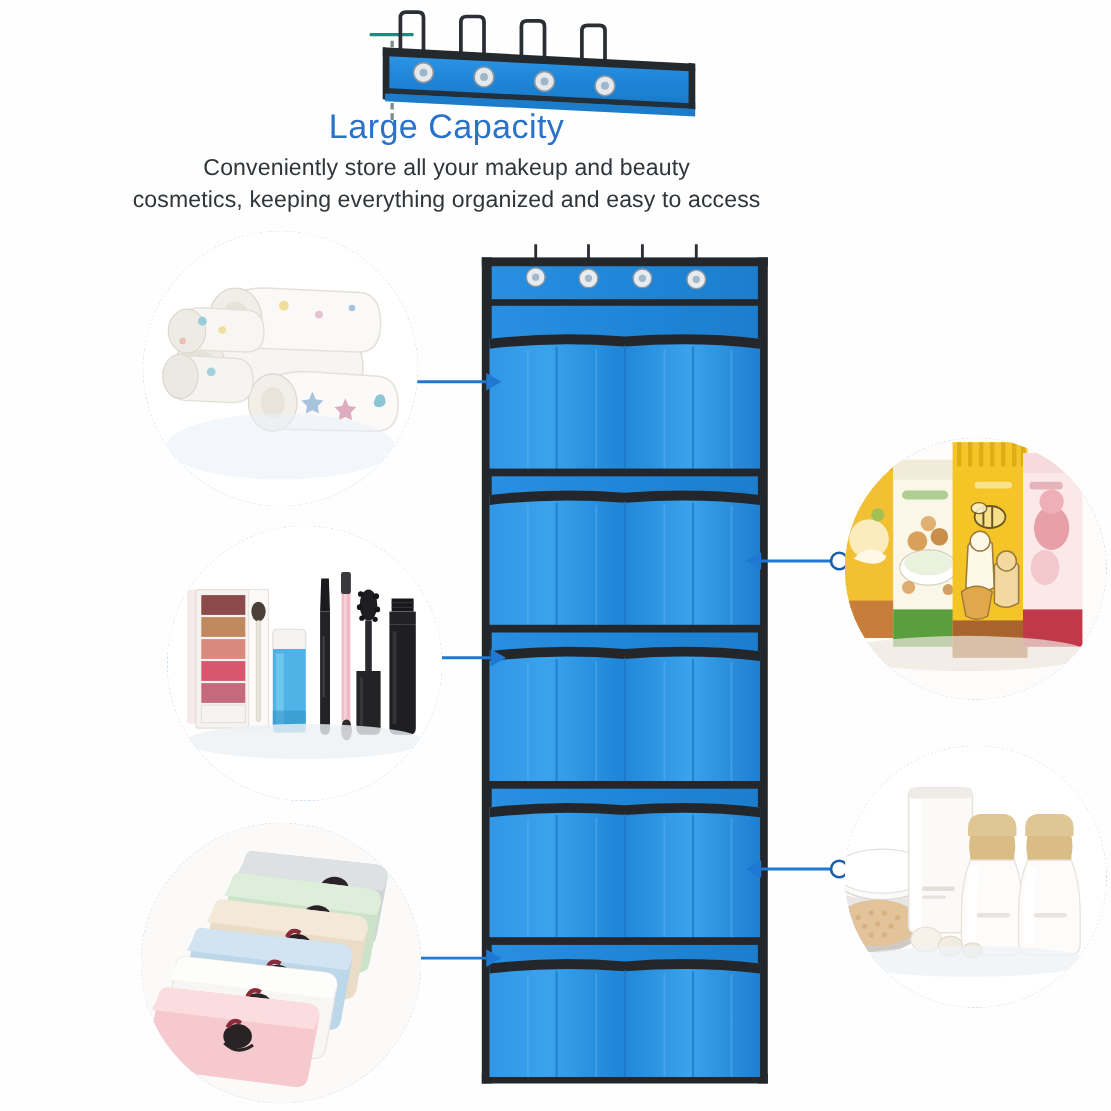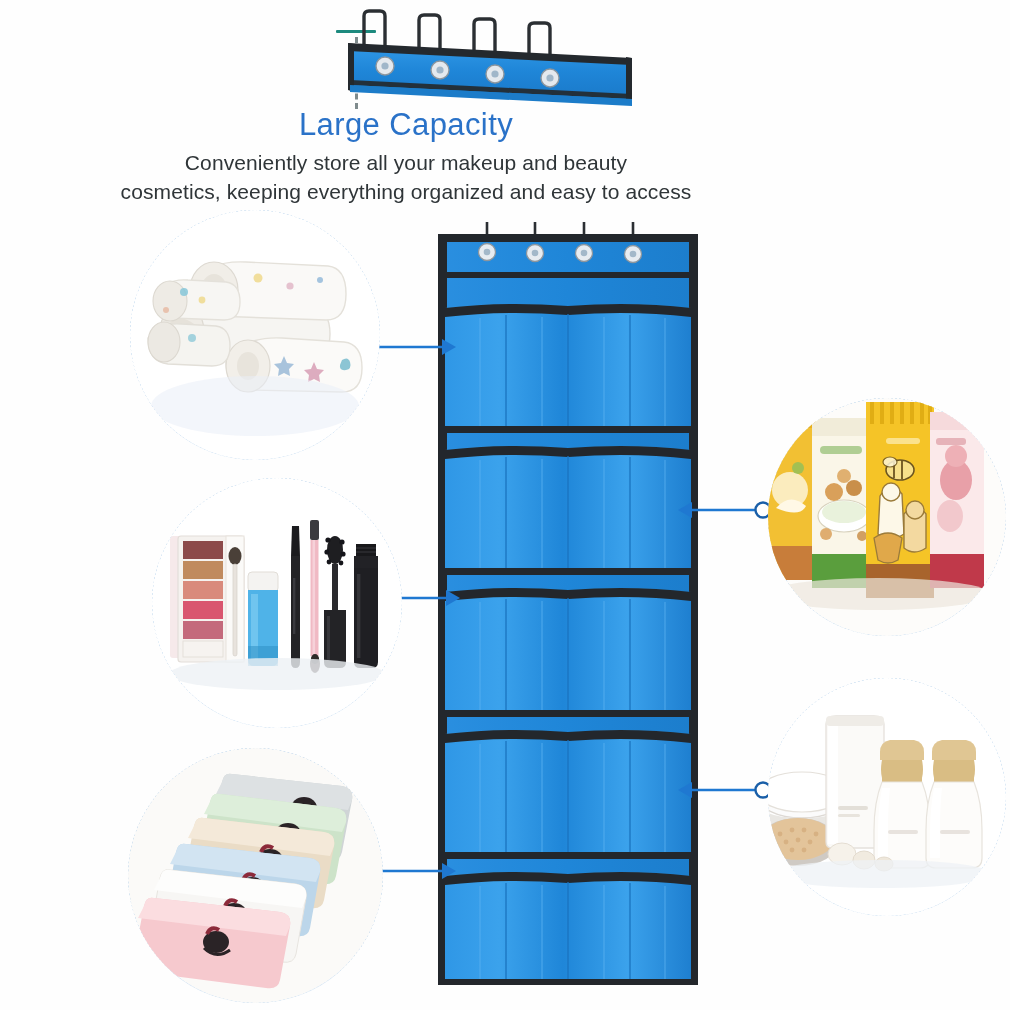--- a/index.html
+++ b/index.html
@@ -10,21 +10,21 @@
     font-family:"Liberation Sans", sans-serif;
     overflow:hidden;
     position:relative;
   }
   #stage{position:absolute;left:0;top:0;width:1010px;height:1010px;overflow:hidden;background:#fefefe;}
 
   
   .abs{position:absolute;}
 
   
-  #heading{left:0;top:106px;width:812px;text-align:center;}
+  #heading{left:0;top:96px;width:812px;text-align:center;}
   #title{
     font-size:31px;font-weight:400;letter-spacing:.4px;
     line-height:38px;
   }
   #sub{
     margin-top:4px;
     font-size:21px;line-height:29px;font-weight:400;
     color:#2f3538;letter-spacing:.1px;
   }
   #sub .l{display:block;white-space:nowrap;}

